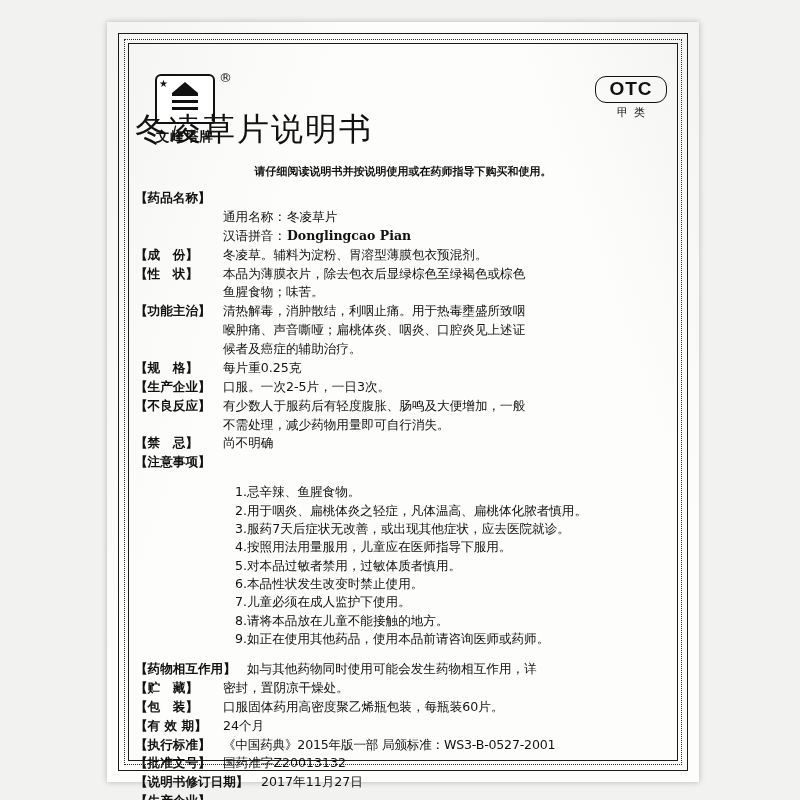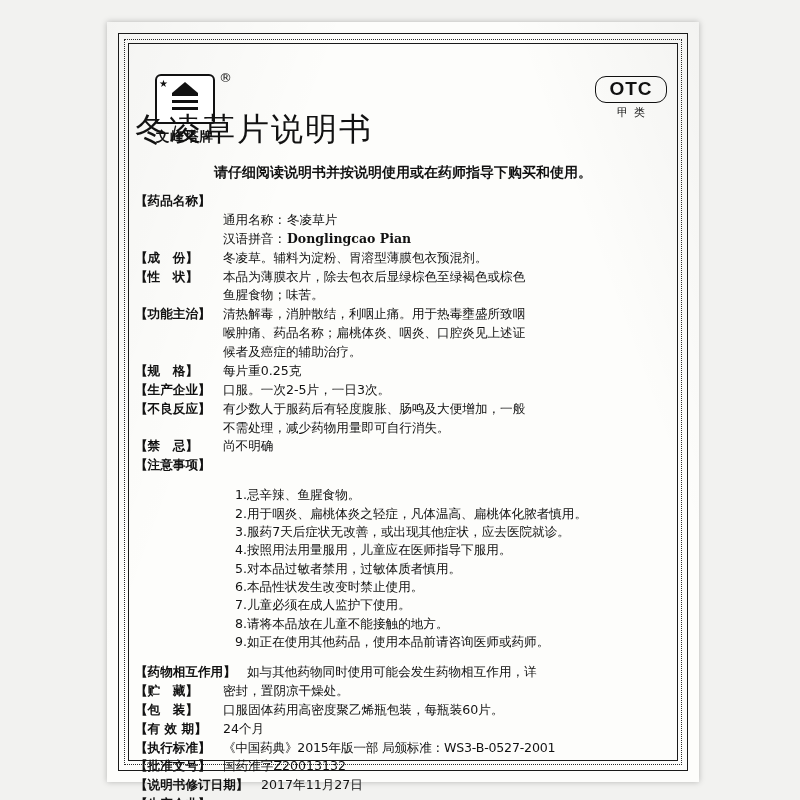--- a/index.html
+++ b/index.html
@@ -88,21 +88,21 @@
     border:1.6px solid #111;border-radius:11px;
     font-size:19px;font-weight:bold;letter-spacing:1px;
     padding:1px 0 2px;font-family:"Liberation Sans",sans-serif;
   }
   .otc-sub{font-size:11px;margin-top:2px;letter-spacing:6px;padding-left:6px;}
   .title{
     position:absolute;left:0;right:0;top:58px;text-align:left;
     font-size:32px;font-weight:normal;letter-spacing:2px;
   }
   .subtitle{
-    text-align:center;font-size:14px;font-weight:bold;margin-top:-4px;
+    text-align:center;font-size:11px;font-weight:bold;margin-top:-4px;
   }
 
   
   .body{margin-top:10px;font-size:12.6px;line-height:1.42;}
   .row{display:flex;align-items:flex-start;margin-bottom:1px;}
   .lbl{
     width:88px;flex:0 0 88px;
     font-weight:bold;white-space:nowrap;
     letter-spacing:0px;
   }
@@ -179,21 +179,21 @@
         <div class="lbl"></div>
         <div class="val">鱼腥食物；味苦。</div>
       </div>
 
       <div class="row">
         <div class="lbl">【功能主治】</div>
         <div class="val">清热解毒，消肿散结，利咽止痛。用于热毒壅盛所致咽</div>
       </div>
       <div class="row">
         <div class="lbl"></div>
-        <div class="val">喉肿痛、药品名称；扁桃体炎、咽炎、口腔炎见上述证</div>
+        <div class="val">喉肿痛、声音嘶哑；扁桃体炎、咽炎、口腔炎见上述证</div>
       </div>
       <div class="row">
         <div class="lbl"></div>
         <div class="val">候者及癌症的辅助治疗。</div>
       </div>
 
       <div class="row">
         <div class="lbl">【规　格】</div>
         <div class="val">每片重0.25克</div>
       </div>

